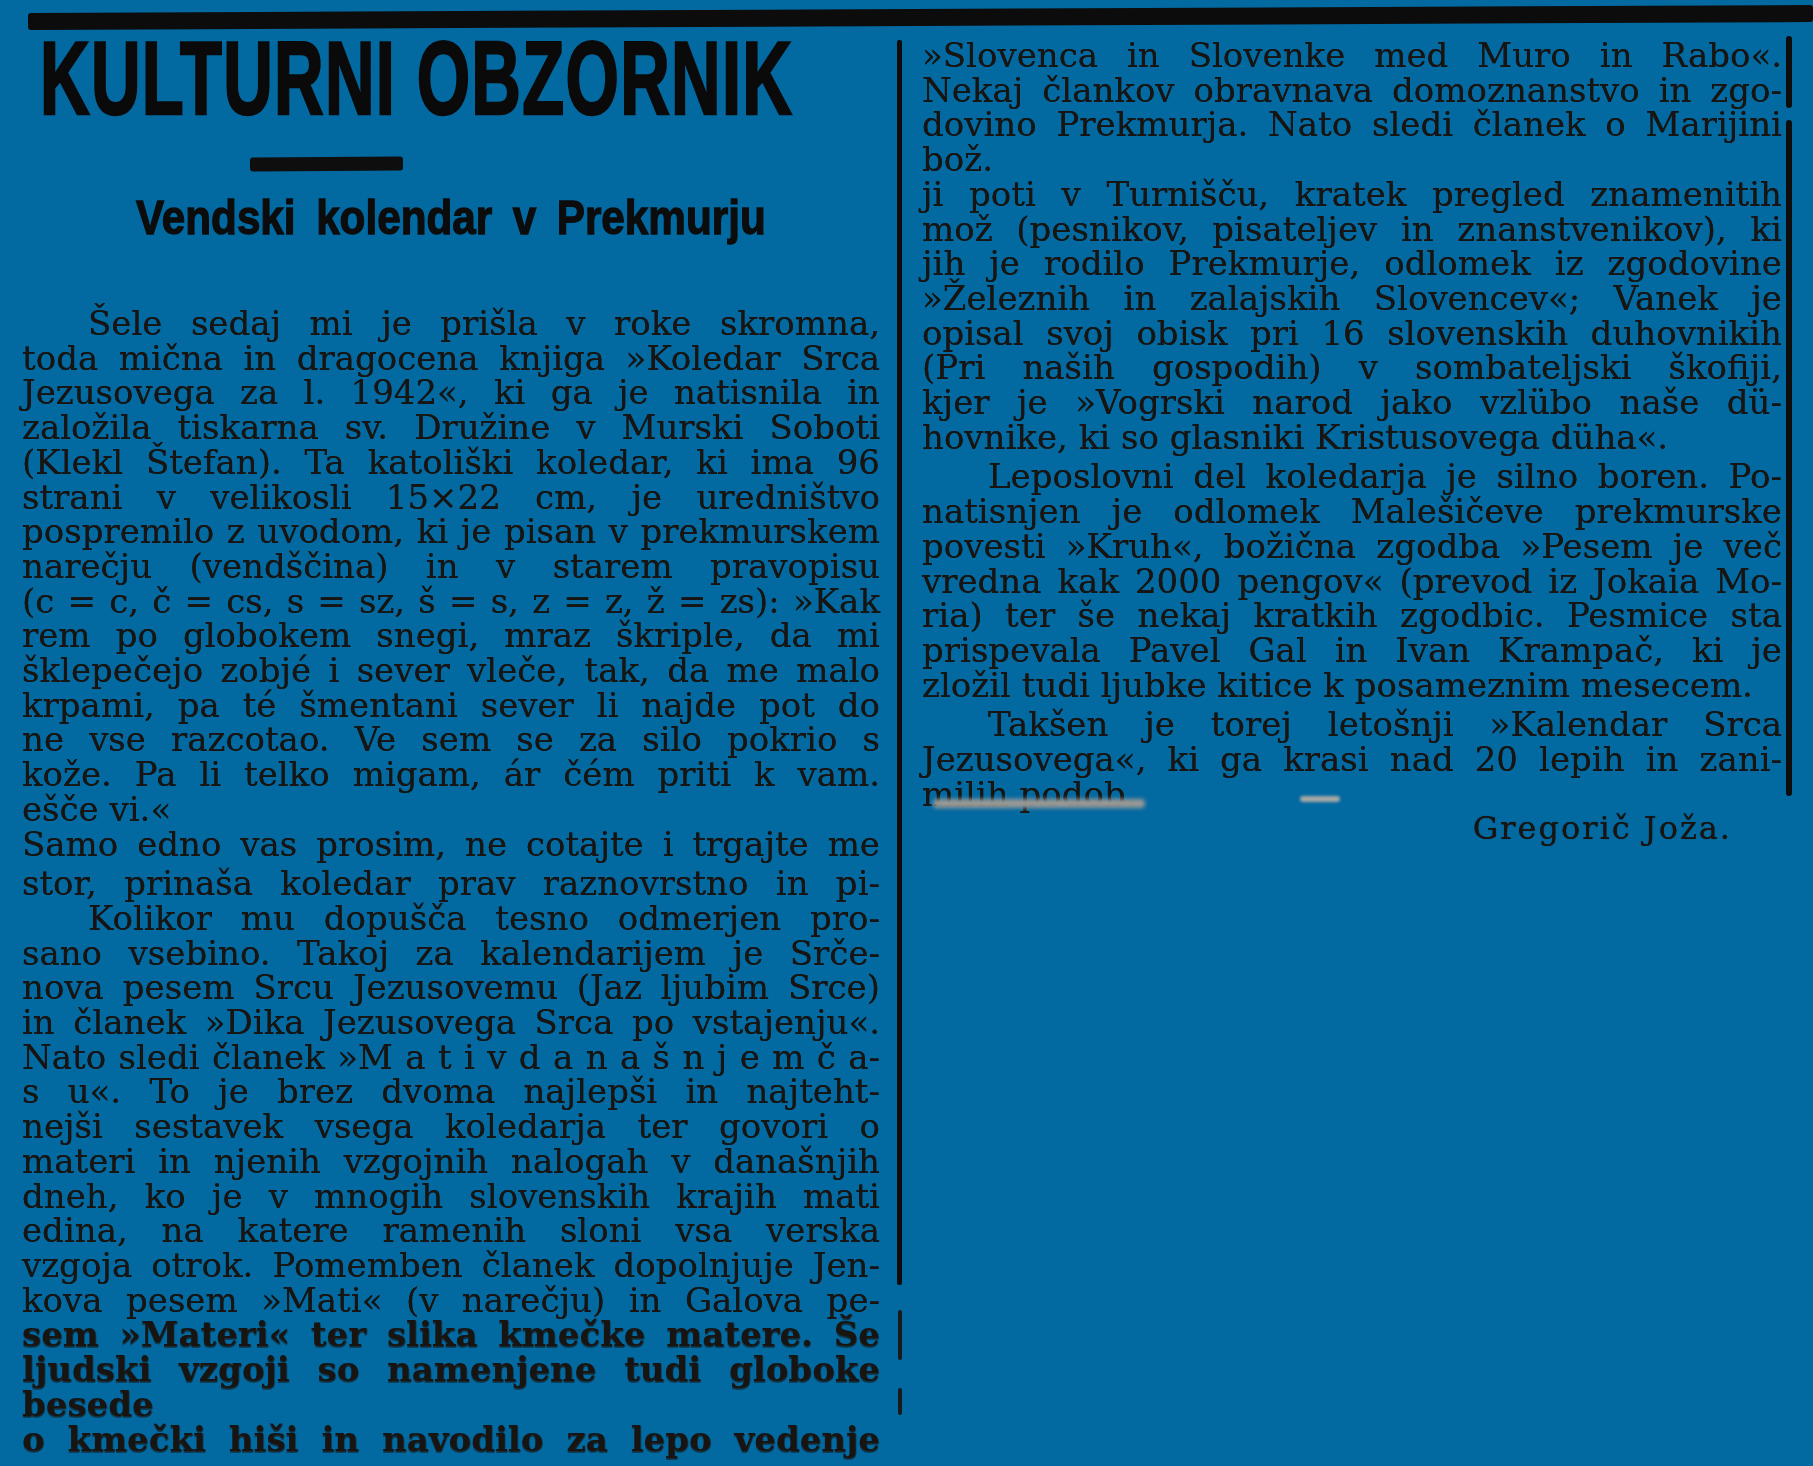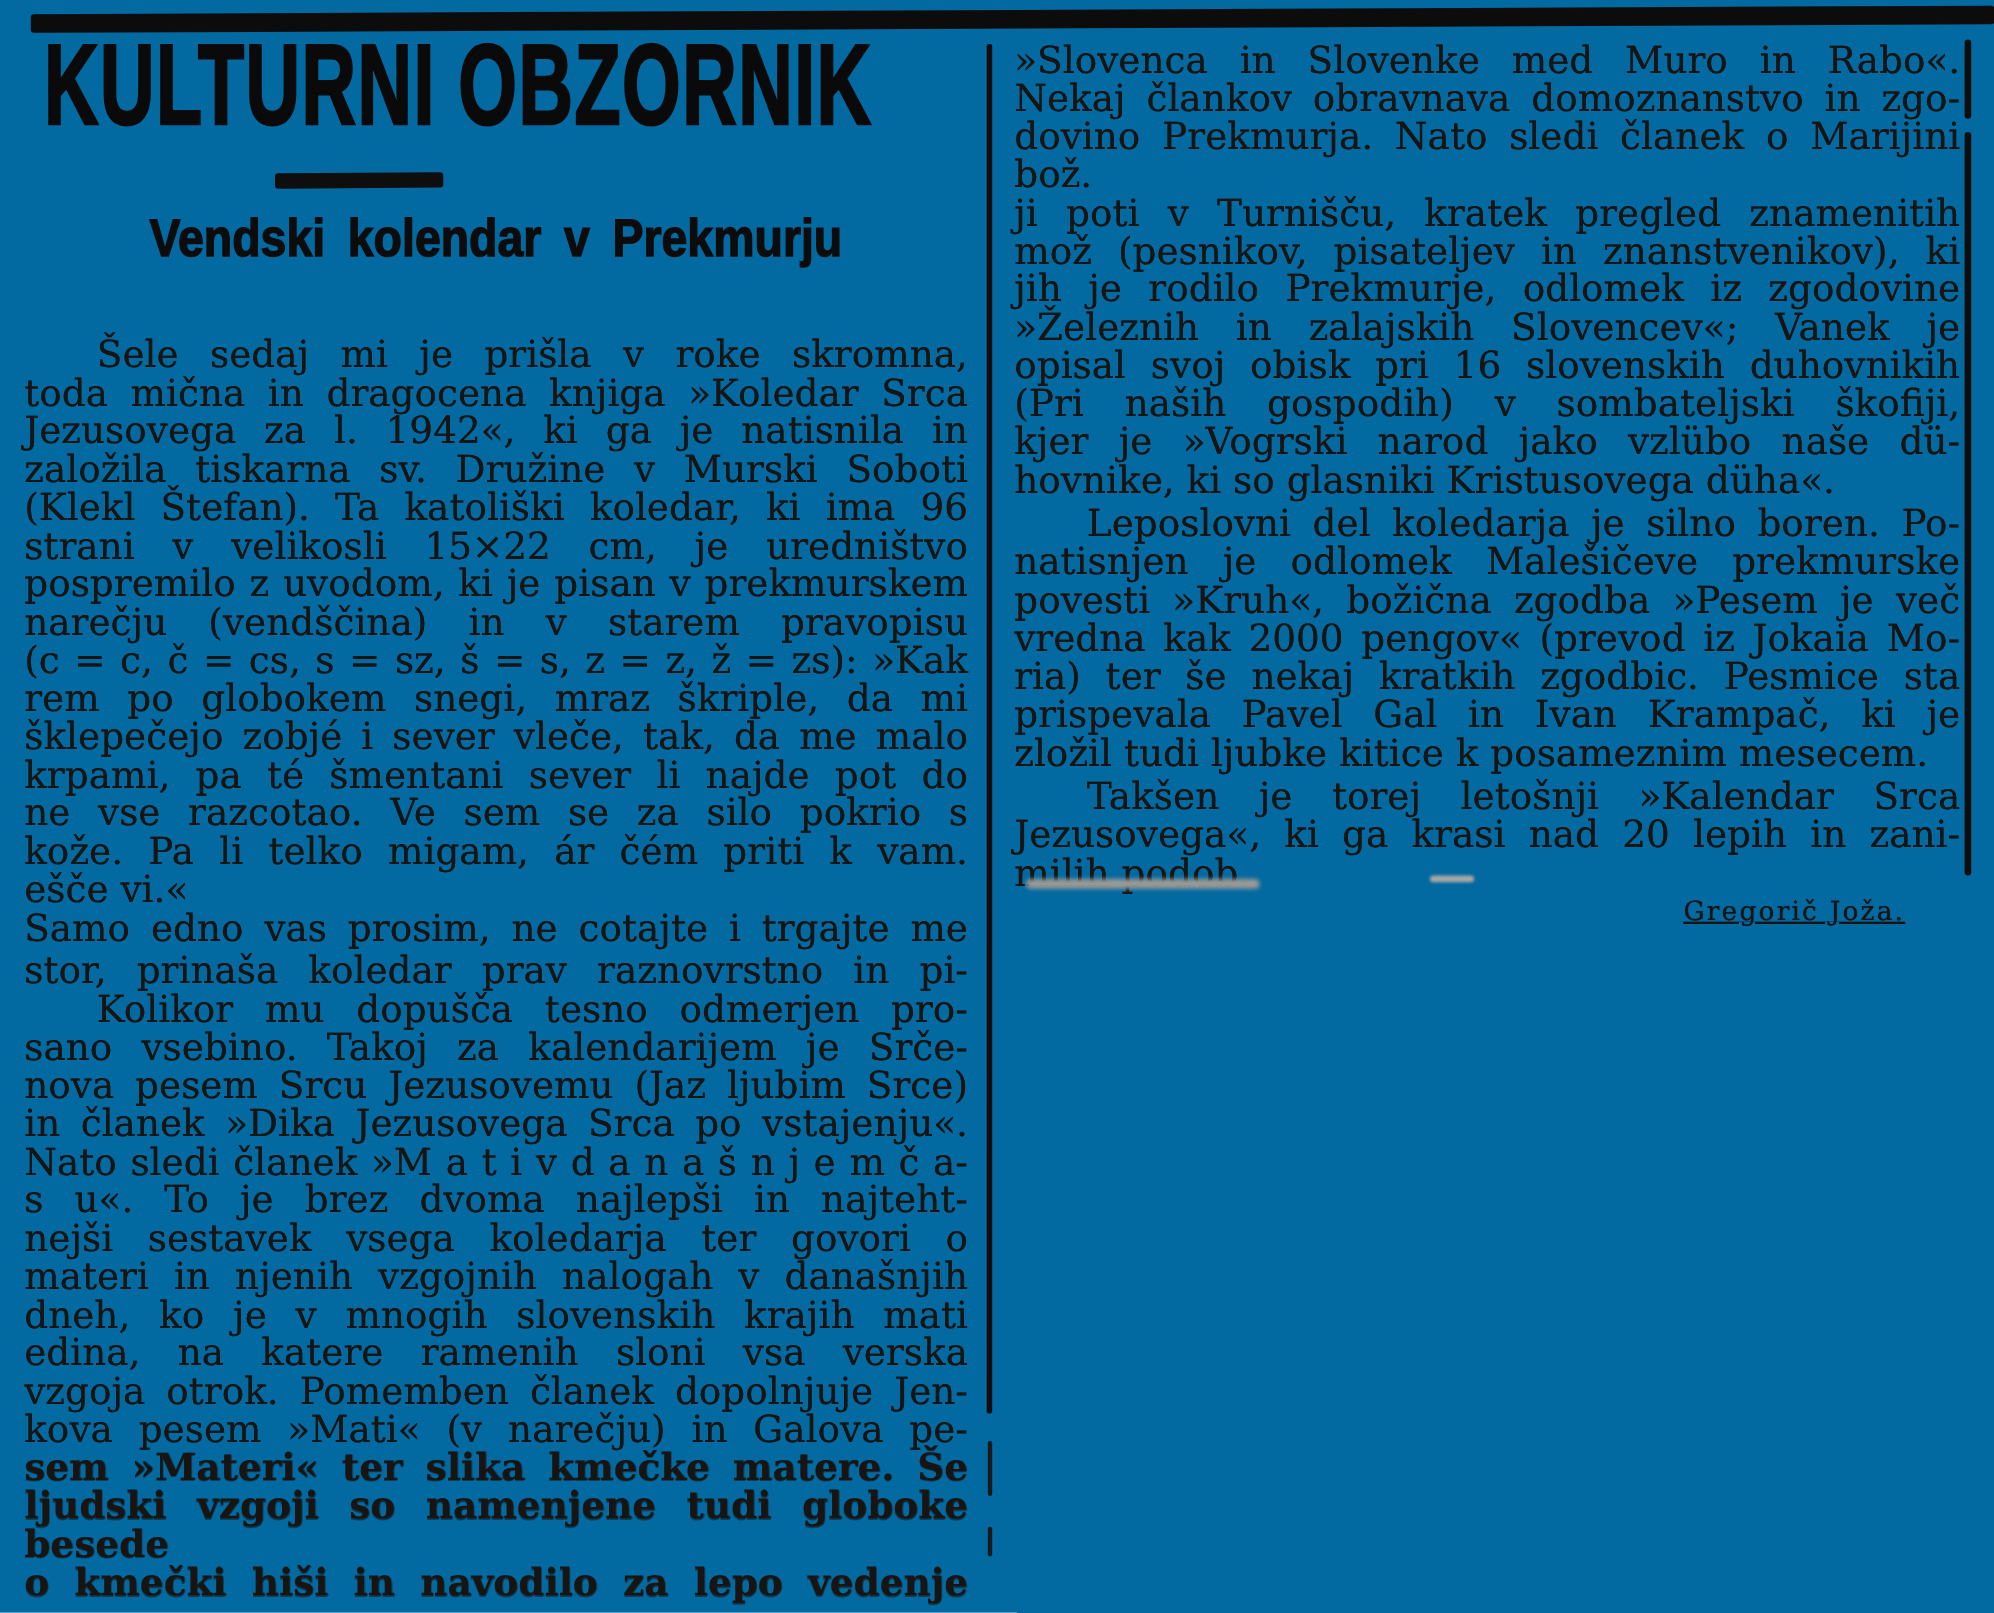--- a/index.html
+++ b/index.html
@@ -55,22 +55,22 @@
   }
   .line.indent { padding-left:66px; }
   .line.lastleft { text-align-last:left; }
   .line.smudged {
     filter:blur(0.4px); font-weight:bold;
     text-shadow:0 1.5px 0 rgba(25,22,18,0.5), 1px 0.5px 0 rgba(25,22,18,0.45);
   }
   
   .byline-row { text-align:right; padding-right:50px; }
   .byline {
-    font-size:24px; line-height:34.7px; letter-spacing:2px;
-    color:#171411; text-shadow:0 0 0.7px rgba(23,20,17,0.9);text-decoration:underline;
+    font-size:32px; line-height:34.7px; letter-spacing:2px;
+    color:#171411; text-shadow:0 0 0.7px rgba(23,20,17,0.9);
   }
   
   .smudge-streak {
     position:absolute; left:933px; top:799px; width:212px; height:9px;
     background:#9a9a96; filter:blur(2px); border-radius:4px;
   }
   .smudge-dot {
     position:absolute; left:1300px; top:796px; width:40px; height:6px;
     background:#a8a8a4; filter:blur(1.5px); border-radius:3px;
   }

